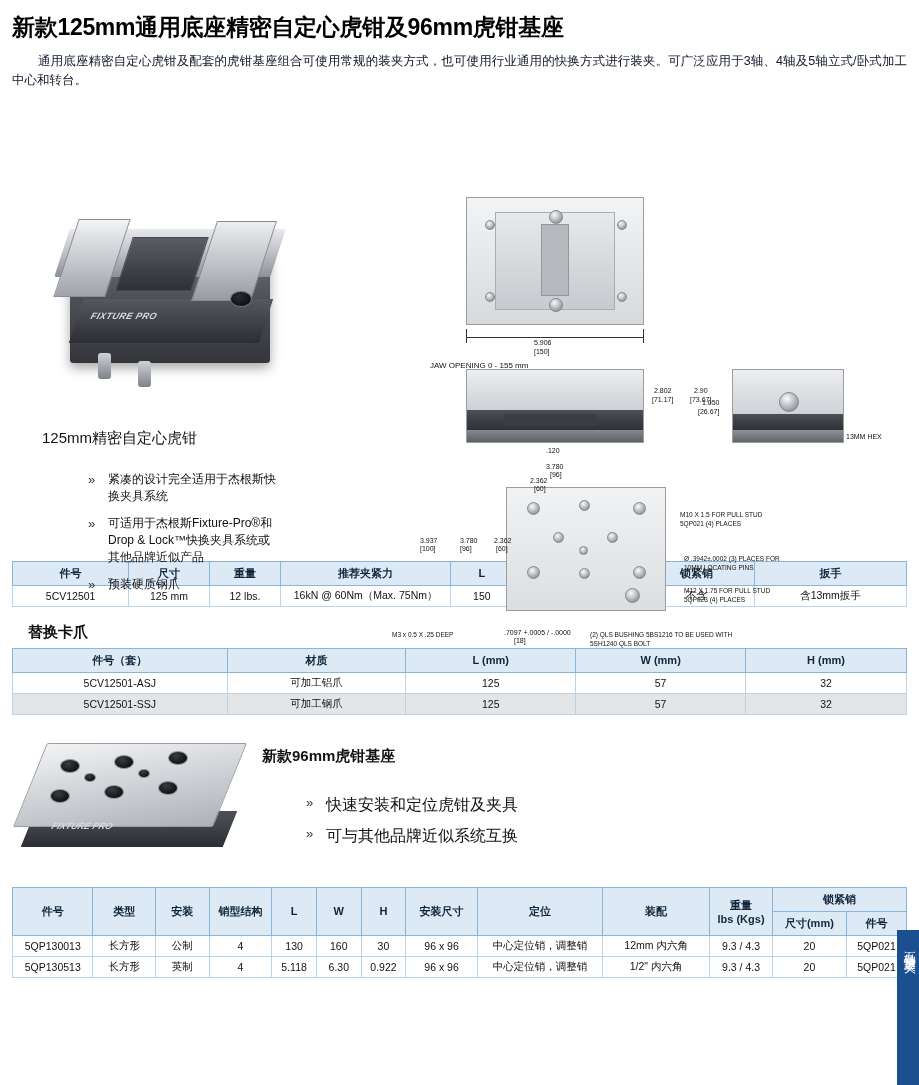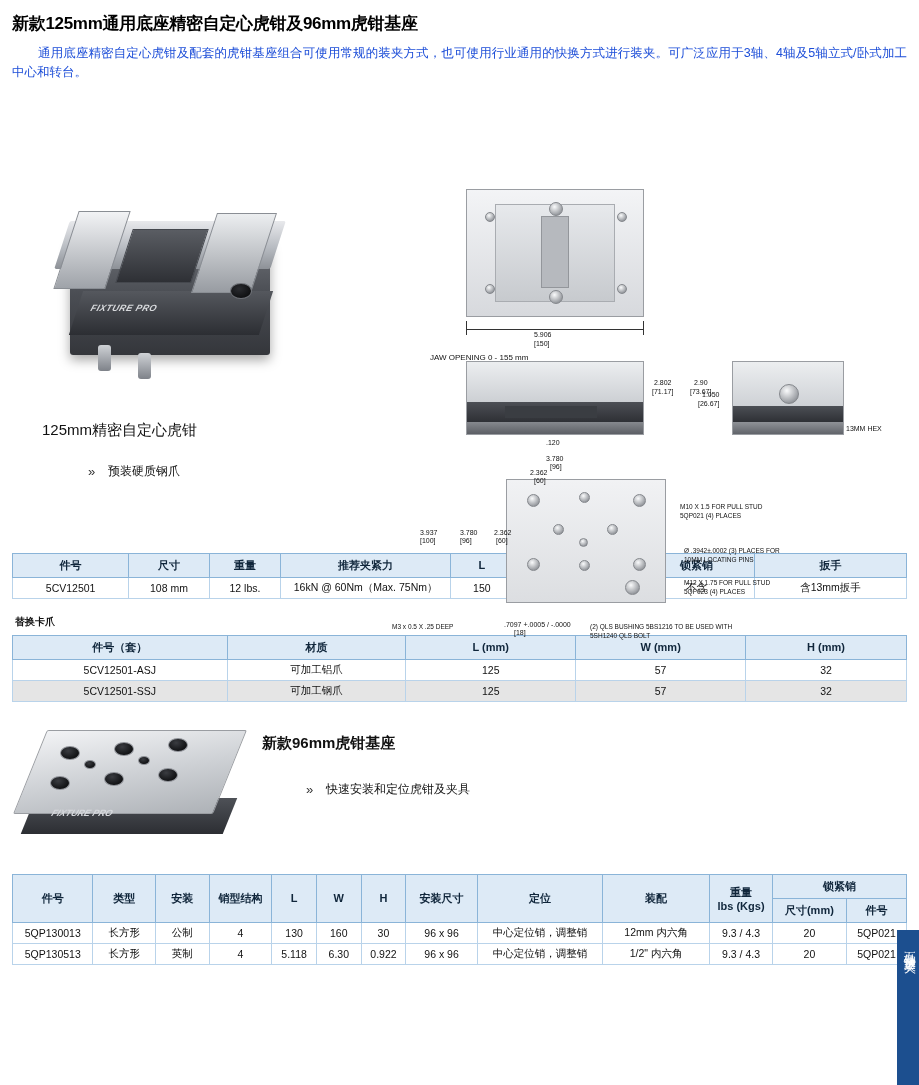--- a/index.html
+++ b/index.html
@@ -9,32 +9,32 @@
     height: 1085px;
     position: relative;
     background: #ffffff;
     font-family: "Liberation Sans", sans-serif;
     color: #111;
     overflow: hidden;
   }
   .page { position: relative; width: 919px; height: 1085px; padding: 0 12px; }
 
   h1.title {
-    font-size: 17px;
+    font-size: 23px;
     font-weight: bold;
     margin: 12px 0 0 0;
     letter-spacing: -0.3px;
     color: #000;
   }
   .intro {
     font-size: 12.5px;
     line-height: 1.55;
     margin: 9px 0 0 0;
     text-align: justify;
-    color: #1d4ed8;
+    color: #0f172a;
   }
   .intro .indent { display:inline-block; width: 26px; }
 
   
   .prod-row { position: relative; height: 470px; }
 
   
   .vise-photo {
     position: absolute;
     left: 40px;
@@ -166,21 +166,21 @@
   }
   table.spec th {
     background: #ddeaf6; border: 1px solid #8ab4d8; font-weight: bold;
     padding: 4px 2px; text-align: center; color: #10263b; font-size: 11px;
   }
   table.spec td {
     border: 1px solid #b9d3ea; padding: 3px 2px; text-align: center; color:#111;
   }
   table.spec tr.alt td { background: #e5e5e5; }
 
-  h2.sec { font-size: 10px; font-weight: bold; margin: 16px 0 6px 3px; }
+  h2.sec { font-size: 15px; font-weight: bold; margin: 16px 0 6px 16px; }
 
   
   .base-row { position: relative; height: 150px; margin-top: 22px; }
   .base-photo { position:absolute; left: 10px; top: 0; width: 230px; height: 130px; }
   .base-top {
     position:absolute; left: 8px; top: 6px; width: 200px; height: 84px;
     background: linear-gradient(170deg,#f2f3f5 0%,#cfd2d6 50%,#aeb2b7 100%);
     transform: skewX(-22deg);
     border: 1px solid #9a9da2; border-radius: 2px;
   }
@@ -196,21 +196,21 @@
   }
   .bhole {
     position:absolute; border-radius: 50%;
     background: radial-gradient(ellipse at 40% 32%, #3a3c41, #101113 72%);
     border: 1px solid #8d9096;
   }
   .base-head { position:absolute; left: 250px; top: 10px; font-size: 15px; font-weight: bold; }
   .base-bullets { position:absolute; left: 252px; top: 40px; width: 330px; }
   .base-bullets li {
     list-style: none; position: relative;
-    font-size: 12px; line-height: 1.5; margin-bottom: 7px; padding-left: 22px;
+    font-size: 16px; line-height: 1.5; margin-bottom: 7px; padding-left: 22px;
   }
   .base-bullets li:before {
     content: "\00BB"; position:absolute; left: 2px; top: 0; font-size: 13px; color:#333;
   }
 
   
   .side-tab {
     position: absolute; right: 0; top: 918px; width: 22px; height: 160px;
     background: #1c4f8f; color: #fff;
   }
@@ -239,20 +239,22 @@
       <div class="vise-center"></div>
       <div class="vise-hole h1"></div>
       <div class="vise-brand">FIXTURE PRO</div>
       <div class="vise-knob k1"></div>
       <div class="vise-knob k2"></div>
     </div>
 
     <div class="spec-head">125mm精密自定心虎钳</div>
 
     <ul class="bullets">
+      <li>紧凑的设计完全适用于杰根斯快换夹具系统</li>
+      <li>可适用于杰根斯Fixture-Pro®和 Drop &amp; Lock™快换夹具系统或其他品牌近似产品</li>
       <li>预装硬质钢爪</li>
     </ul>
 
     <div class="drawings">
 
       <div class="topview">
         <div class="inner"></div>
         <div class="slot"></div>
         <div class="circ" style="left:82px;top:12px;width:14px;height:14px;"></div>
         <div class="circ" style="left:82px;top:100px;width:14px;height:14px;"></div>
@@ -331,21 +333,21 @@
         <th style="width:7%">L</th>
         <th style="width:7%">W</th>
         <th style="width:7%">H</th>
         <th style="width:13%">锁紧销</th>
         <th style="width:17%">扳手</th>
       </tr>
     </thead>
     <tbody>
       <tr>
         <td>5CV12501</td>
-        <td>108 mm</td>
+        <td>125 mm</td>
         <td>12 lbs.</td>
         <td>16kN @ 60Nm（Max. 75Nm）</td>
         <td>150</td>
         <td>125</td>
         <td>73.7</td>
         <td>不含</td>
         <td>含13mm扳手</td>
       </tr>
     </tbody>
   </table>
@@ -391,20 +393,21 @@
       <div class="bhole" style="left:82px;top:48px;width:20px;height:14px;"></div>
       <div class="bhole" style="left:136px;top:44px;width:20px;height:14px;"></div>
       <div class="bhole" style="left:62px;top:36px;width:12px;height:9px;"></div>
       <div class="bhole" style="left:116px;top:32px;width:12px;height:9px;"></div>
       <div class="base-brand">FIXTURE PRO</div>
     </div>
 
     <div class="base-head">新款96mm虎钳基座</div>
     <ul class="base-bullets">
       <li>快速安装和定位虎钳及夹具</li>
+      <li>可与其他品牌近似系统互换</li>
     </ul>
   </div>
 
   <table class="spec">
     <thead>
       <tr>
         <th rowspan="2" style="width:9%">件号</th>
         <th rowspan="2" style="width:7%">类型</th>
         <th rowspan="2" style="width:6%">安装</th>
         <th rowspan="2" style="width:7%">销型结构</th>

